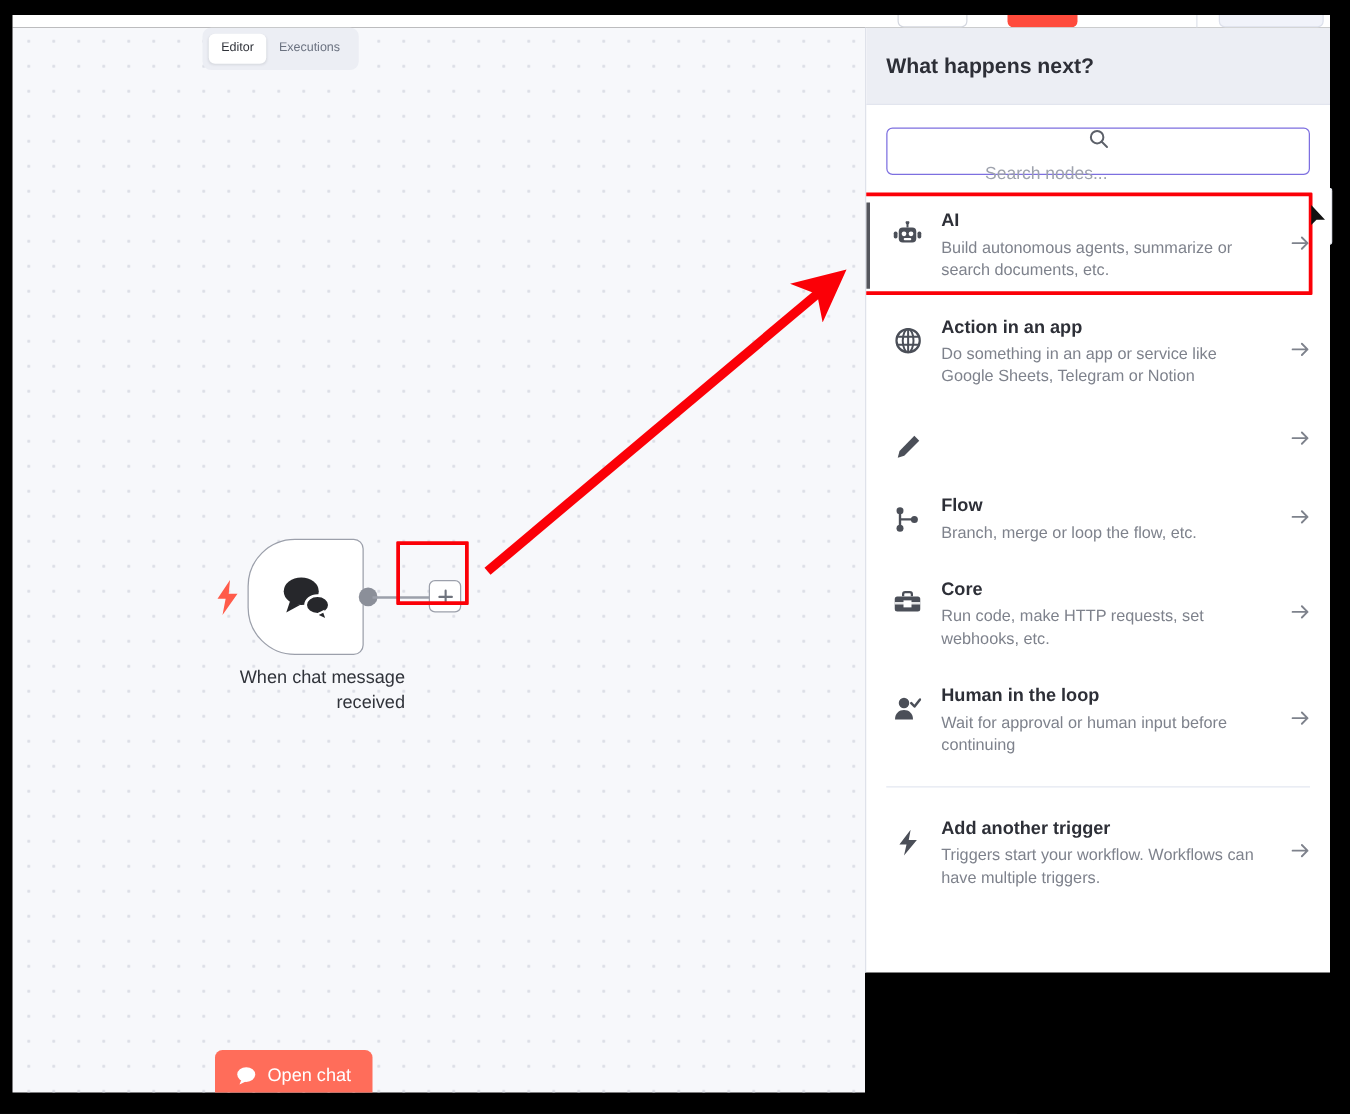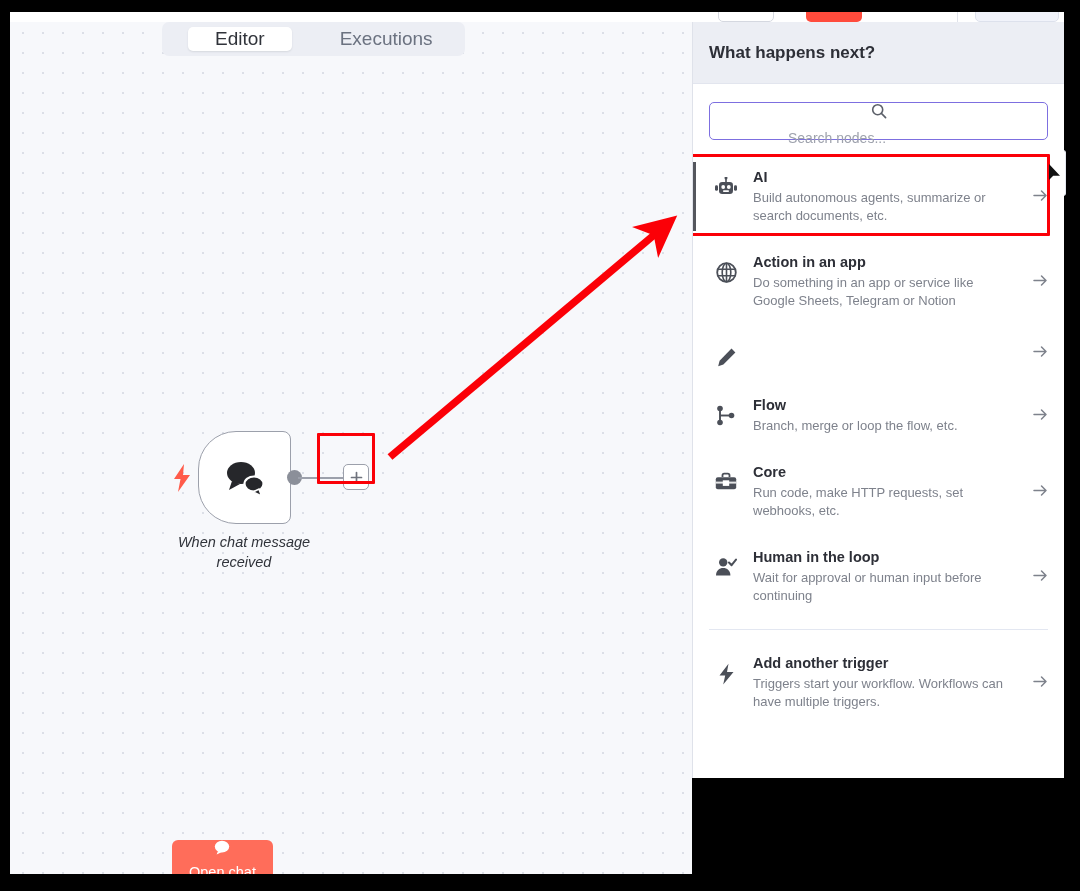--- a/index.html
+++ b/index.html
@@ -34,28 +34,27 @@
     left: 152px; top: 0px;
     display: flex;
     align-items: center;
     gap: 0px;
     background: #eceef4;
     border-radius: 7px;
     padding: 5px;
     height: 34px;
   }
   .tab {
-    font-size: 19px;
+    font-size: 10px;
     color: #6b7280;
-    padding: 4px 27px;
+    padding: 4px 10px;
     border-radius: 5px;
     line-height: 16px;
     cursor: pointer;
     white-space: nowrap;
-    margin-left: 21px;
   }
   .tab.active {
     background: #ffffff;
     color: #30333a;
     box-shadow: 0 1px 2px rgba(20,25,40,.10);
   }
 
   
   .node-wrap {
     position: absolute;
@@ -100,25 +99,24 @@
     border: 1.7px solid #9ca0ab;
     border-radius: 5px;
     display: flex; align-items: center; justify-content: center;
     cursor: pointer;
   }
   .plus-btn svg { display: block; }
   .node-label {
     position: absolute;
     left: -22px; top: 125px;
     width: 160px;
-    text-align: center;
+    text-align: right;
     font-size: 14.5px;
     line-height: 20px;
     color: #30333a;
-    font-style: italic;
   }
 
   
   .ann-box-plus {
     position: absolute;
     left: 317px; top: 433px;
     width: 58px; height: 51px;
     border: 3px solid #fb0007;
     border-radius: 1px;
     pointer-events: none;
@@ -136,21 +134,20 @@
     left: 162px; top: 818px;
     height: 41px;
     background: #ff6d5a;
     color: #fff;
     border: none;
     border-radius: 6px;
     padding: 0 17px;
     display: flex; align-items: center; gap: 9px;
     font-size: 14.5px;
     cursor: pointer;
-    flex-direction: column;
   }
 
   
   .panel {
     position: absolute;
     left: 692px; top: 22px;
     width: 372px; height: 756px;
     background: #ffffff;
     border-left: 1px solid #dfe2ea;
     overflow: hidden;

